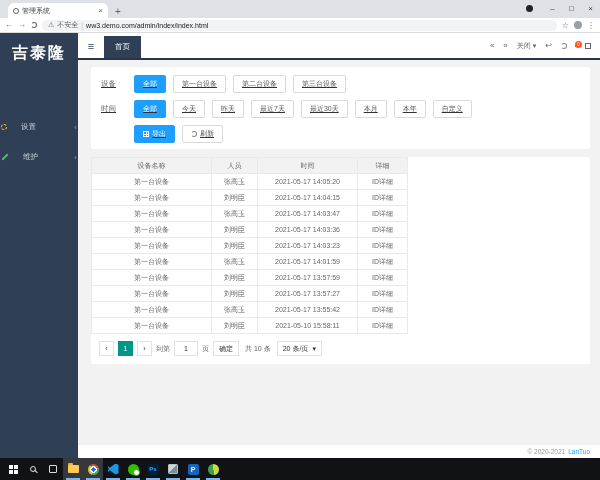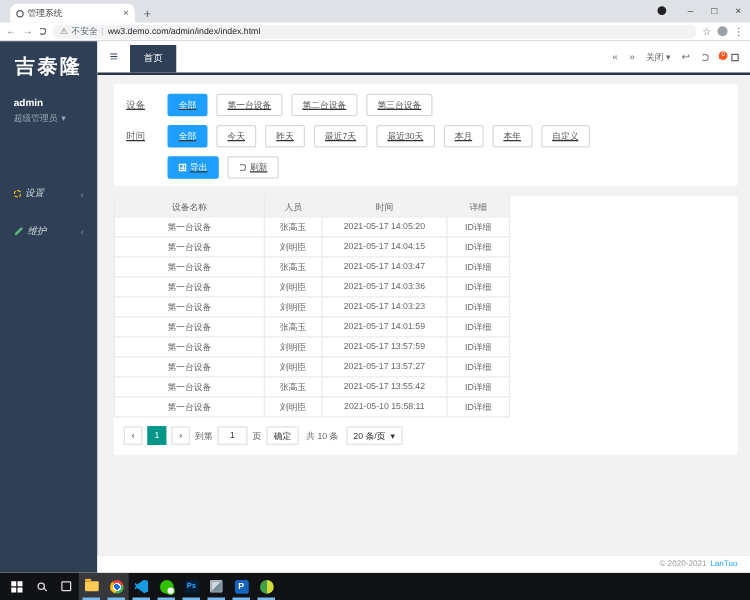--- a/index.html
+++ b/index.html
@@ -34,22 +34,22 @@
 
   
   .page { display:flex; height:425px; }
   .sidebar { width:78px; background:#2f4056; flex-shrink:0; display:flex; flex-direction:column; }
   .logo { color:#fff; font-family:"Liberation Serif", serif; font-weight:bold; font-size:16px;
           letter-spacing:2px; text-align:center; padding:10px 0 8px; }
   .userblock { padding:6px 11px 0; }
   .username { color:#fff; font-size:8px; font-weight:bold; }
   .userrole { color:#9aa6b2; font-size:7px; margin-top:3px; display:flex; align-items:center; gap:3px; }
   .menu { margin-top:40px; }
-  .menuitem { height:30px; display:flex; align-items:center; gap:3px; padding:0 11px;
-              color:#cfd6dd; font-size:7.5px; cursor:pointer;font-style:italic; }
+  .menuitem { height:30px; display:flex; align-items:center; gap:14px; padding:0 1px;
+              color:#cfd6dd; font-size:7.5px; cursor:pointer; }
   .gear { width:6px; height:6px; border:1.5px dashed #ffb800; border-radius:50%; flex-shrink:0; }
   .wrench { width:8px; height:2px; background:#5FB878; border-radius:1px; transform:rotate(-45deg); flex-shrink:0; }
   .menuarrow { margin-left:auto; color:#8b97a3; font-size:8px; }
 
   .main { flex:1; min-width:0; display:flex; flex-direction:column; background:#f2f2f2; }
   .topbar { height:25px; background:#fff; display:flex; align-items:center; }
   .hamburger { width:26px; text-align:center; color:#2f4056; font-size:11px; }
   .toptab { background:#2f4056; color:#fff; font-size:7.5px; height:22px; align-self:flex-end;
             display:flex; align-items:center; padding:0 11px; }
   .topbar-right { margin-left:auto; display:flex; align-items:center; gap:9px; padding-right:9px;
@@ -168,27 +168,20 @@
   </div>
   <span class="star">☆</span>
   <span class="chrome-avatar"></span>
   <span class="dots">⋮</span>
 </div>
 
 <div class="page">
 
   <aside class="sidebar">
     <div class="logo">吉泰隆</div>
-    <div class="userblock">
-      <div class="username">admin</div>
-      <div class="userrole">
-        <span>超级管理员</span>
-        <span>▾</span>
-      </div>
-    </div>
     <nav class="menu">
       <div class="menuitem">
         <span class="gear"></span>
         <span>设置</span>
         <span class="menuarrow">‹</span>
       </div>
       <div class="menuitem">
         <span class="wrench"></span>
         <span>维护</span>
         <span class="menuarrow">‹</span>

